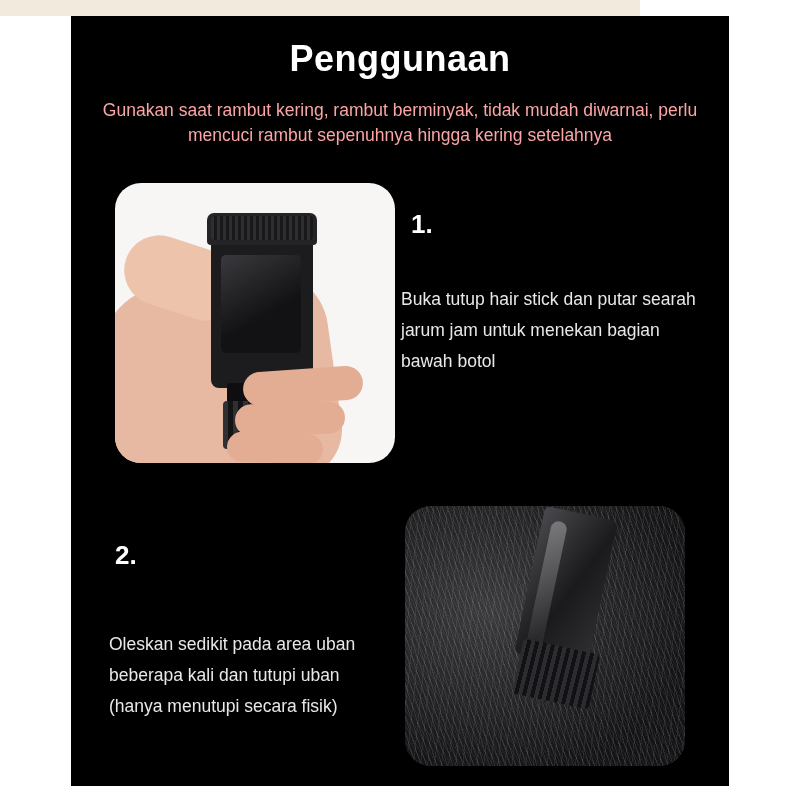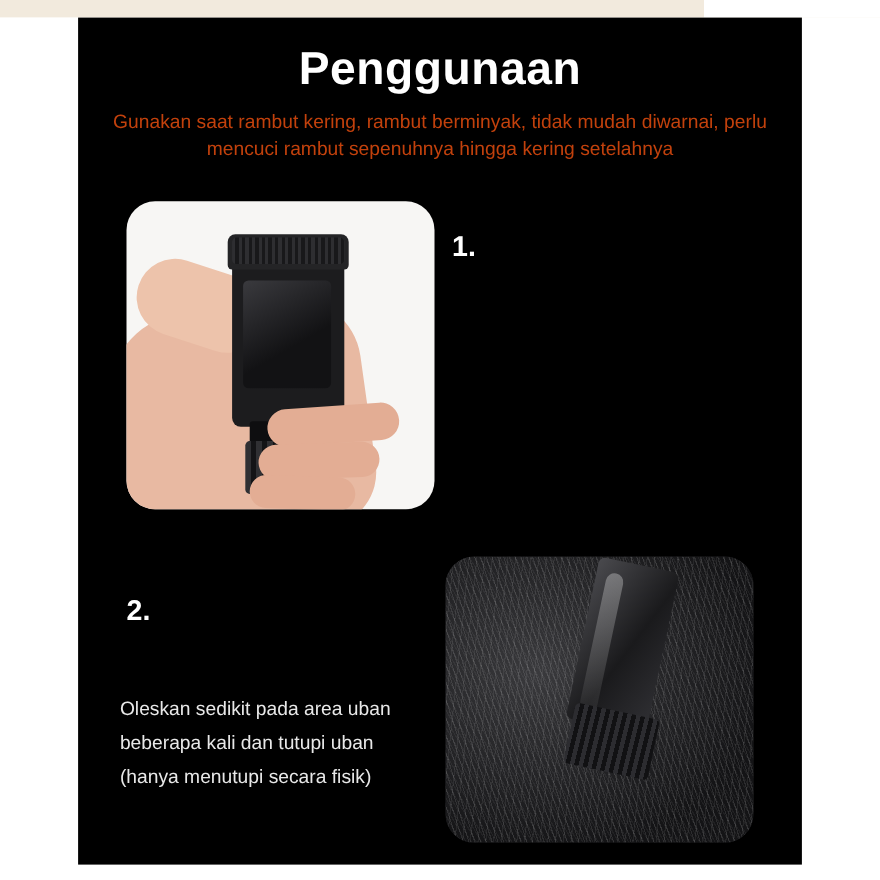--- a/index.html
+++ b/index.html
@@ -69,31 +69,31 @@
     background: #ffffff;
   }
 
   .title {
     position: absolute;
     left: 0;
     top: 22px;
     width: 658px;
     text-align: center;
     color: #ffffff;
-    font-size: 42px;
+    font-size: 36px;
     font-weight: bold;
     letter-spacing: 0.5px;
   }
   .subtitle {
     position: absolute;
     left: 30px;
     top: 82px;
     width: 598px;
     text-align: center;
-    color: #c2410c;
+    color: #fca5a5;
     font-size: 17.5px;
     line-height: 25px;
   }
 
   
   .photo1 {
     position: absolute;
     left: 44px;
     top: 167px;
     width: 280px;
@@ -297,20 +297,21 @@
       <div class="device-cap"></div>
       <div class="device-cap-ridges"></div>
       <div class="device-neck"></div>
       <div class="device-tip"></div>
       <div class="finger1"></div>
       <div class="finger2"></div>
       <div class="finger3"></div>
     </div>
 
     <div class="step1-number">1.</div>
+    <div class="step1-text">Buka tutup hair stick dan putar searah jarum jam untuk menekan bagian bawah botol</div>
 
     <div class="photo2">
       <div class="hair"></div>
       <div class="dev2-body"></div>
       <div class="dev2-gloss"></div>
       <div class="dev2-tip"></div>
     </div>
 
     <div class="step2-number">2.</div>
     <div class="step2-text">Oleskan sedikit pada area uban beberapa kali dan tutupi uban (hanya menutupi secara fisik)</div>

